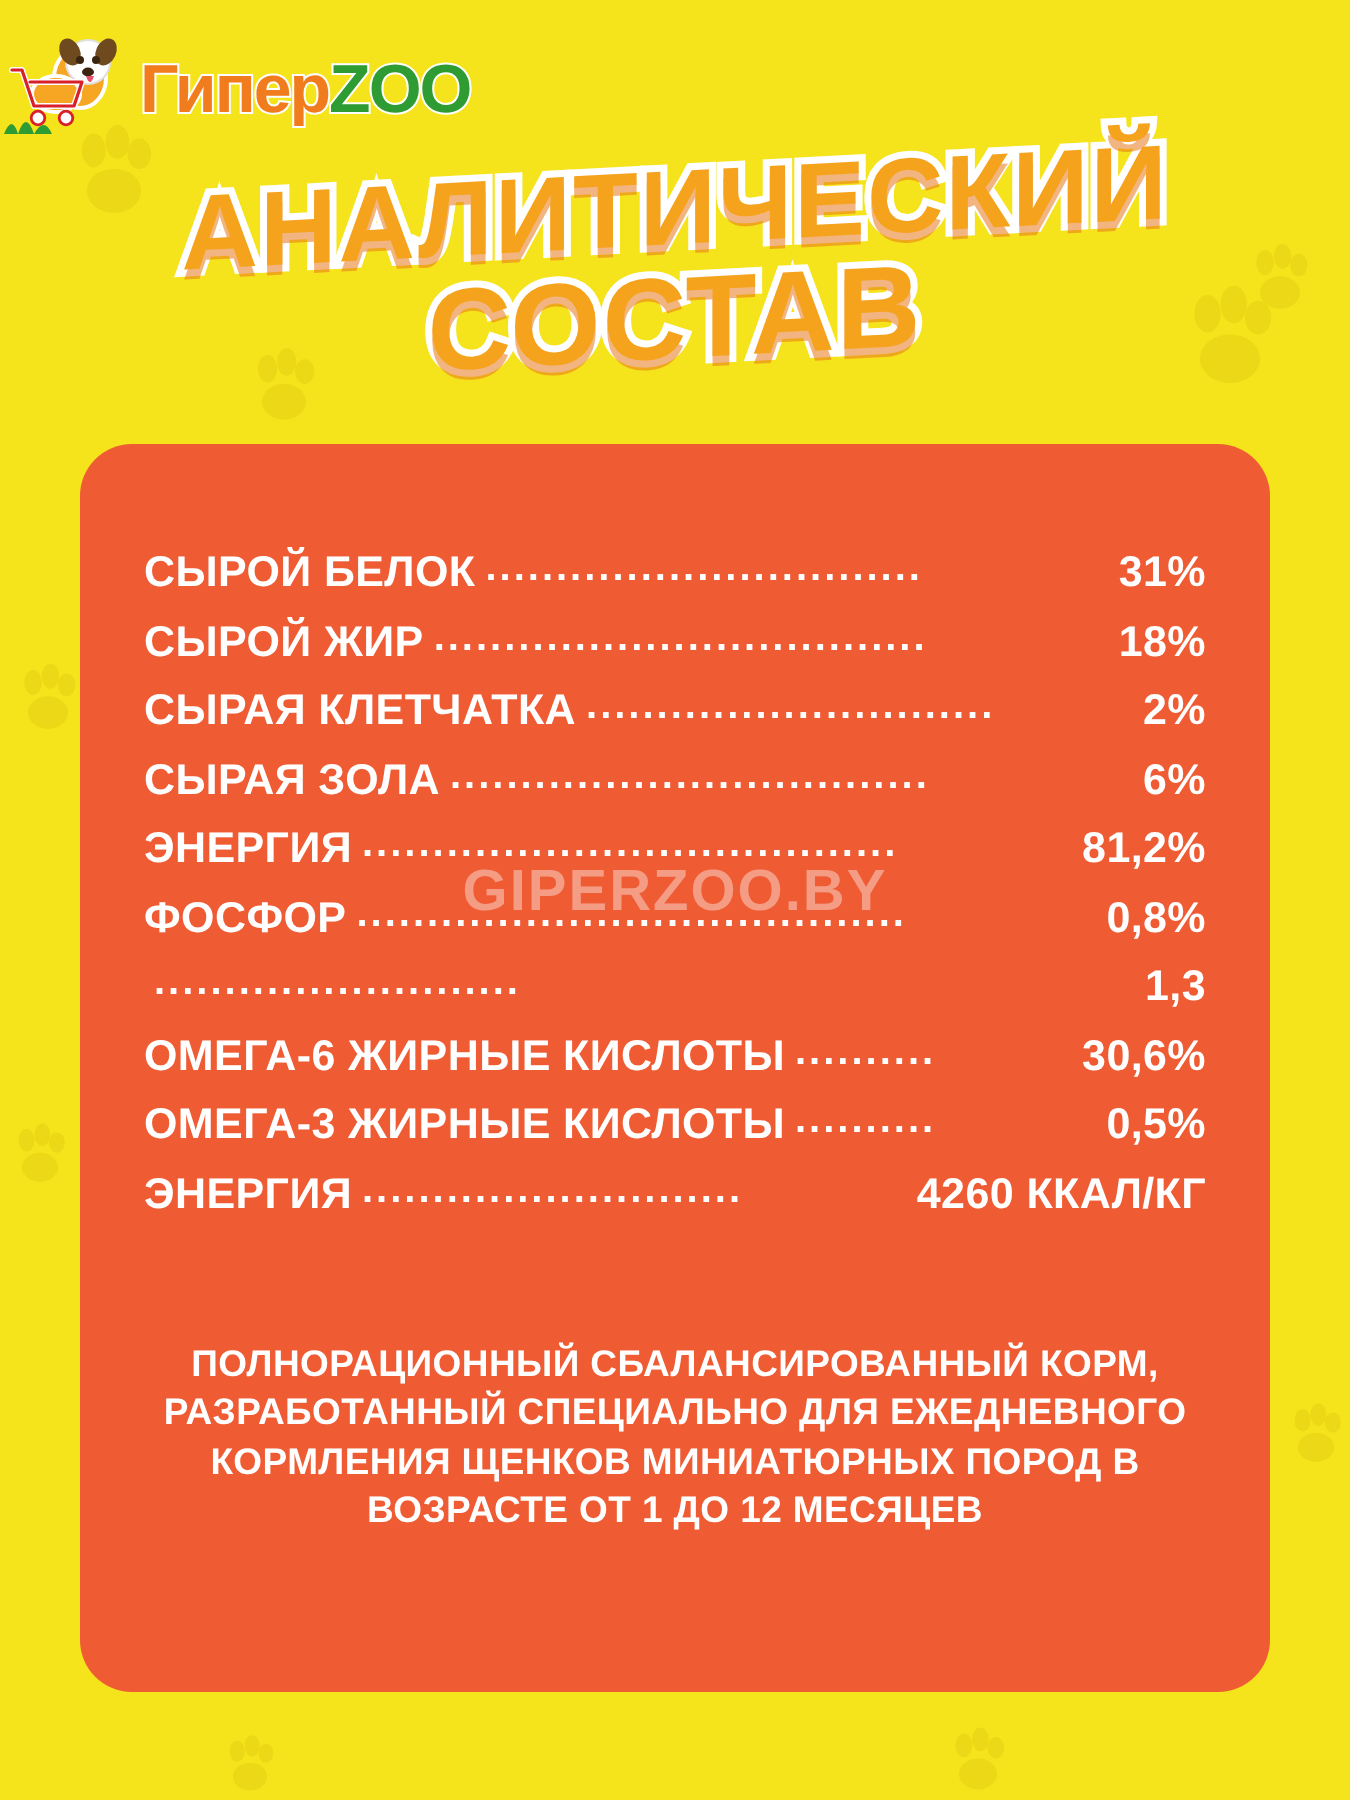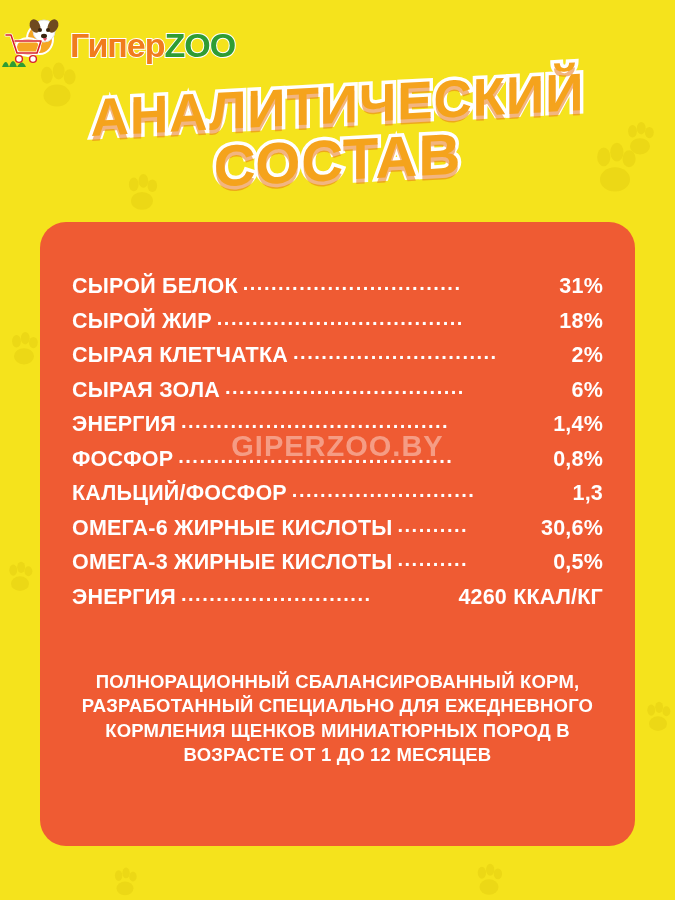--- a/index.html
+++ b/index.html
@@ -316,31 +316,30 @@
 
       <div class="row">
         <span class="label">СЫРАЯ ЗОЛА</span>
         <span class="dots">..................................</span>
         <span class="value">6%</span>
       </div>
 
       <div class="row">
         <span class="label">ЭНЕРГИЯ</span>
         <span class="dots">......................................</span>
-        <span class="value">1,4%</span>
+        <span class="value">81,2%</span>
       </div>
 
       <div class="row">
         <span class="label">ФОСФОР</span>
         <span class="dots">.......................................</span>
         <span class="value">0,8%</span>
       </div>
 
       <div class="row">
-        <span class="label">КАЛЬЦИЙ/ФОСФОР</span>
         <span class="dots">..........................</span>
         <span class="value">1,3</span>
       </div>
 
       <div class="row">
         <span class="label">ОМЕГА-6 ЖИРНЫЕ КИСЛОТЫ</span>
         <span class="dots">..........</span>
         <span class="value">30,6%</span>
       </div>
 

